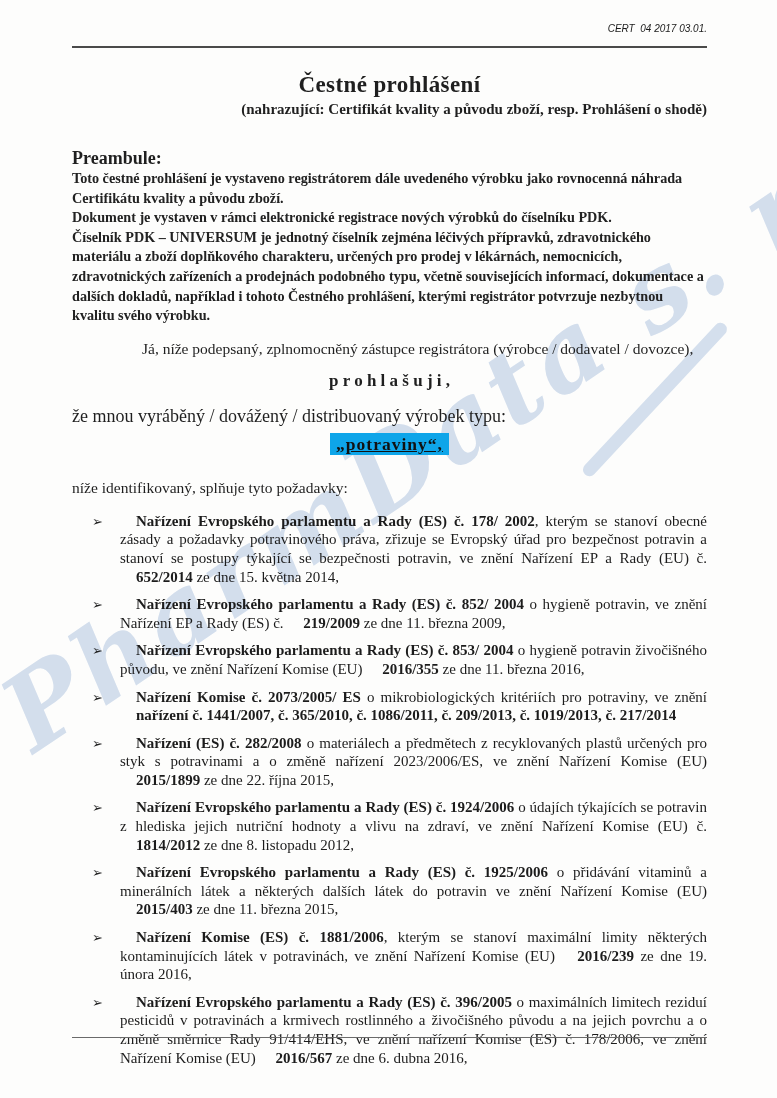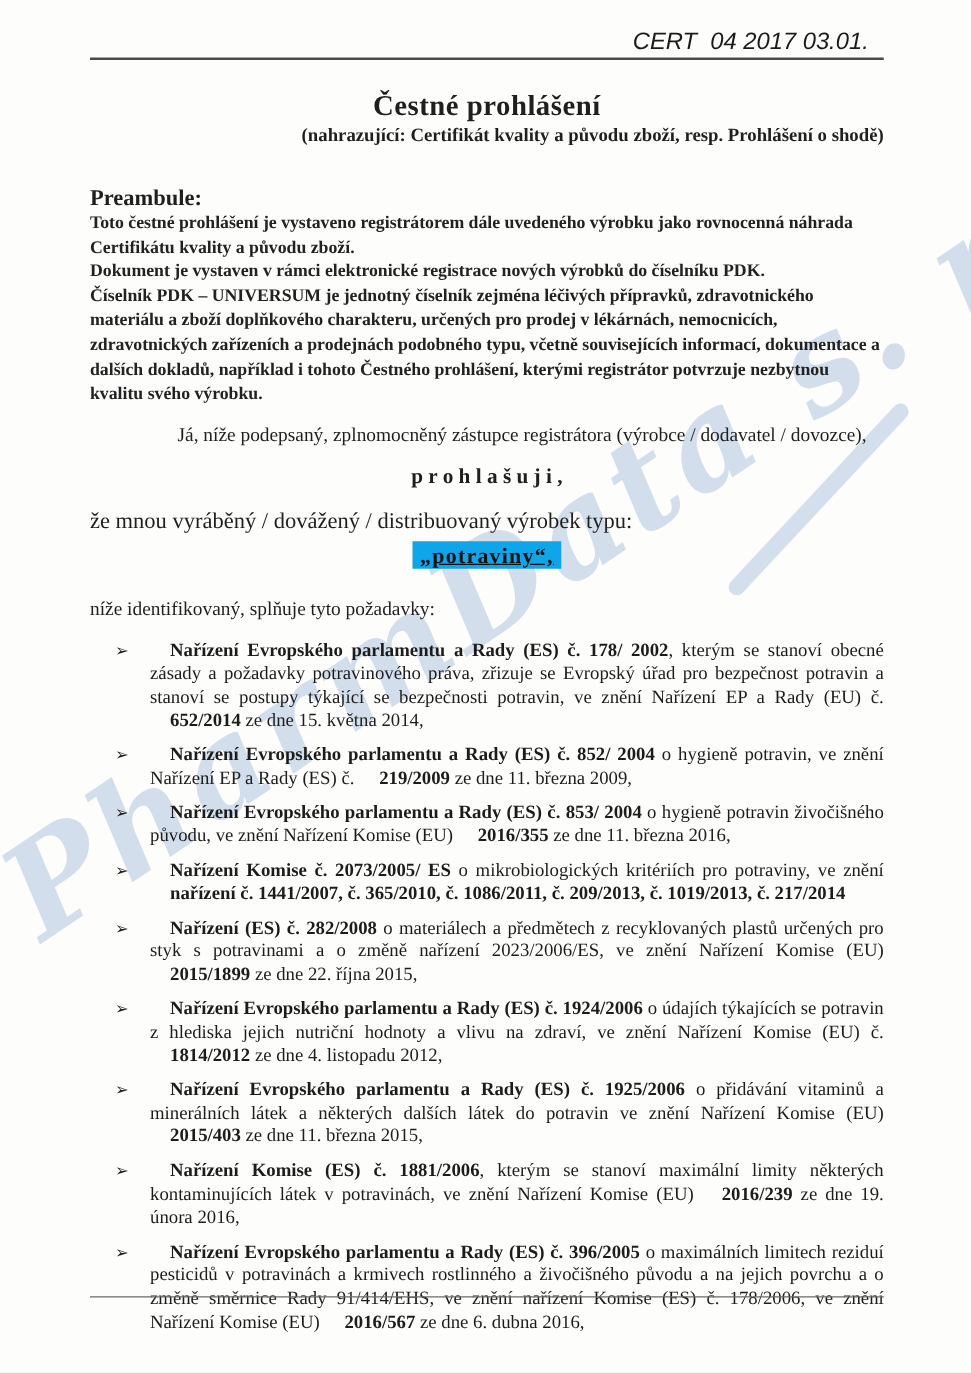--- a/index.html
+++ b/index.html
@@ -17,23 +17,23 @@
     font-size:104px; letter-spacing:5px; color:#ccd9ea; opacity:0.85;
     white-space:nowrap;
   }
   .wm-swoosh {
     position:absolute; left:585px; top:468px; width:205px; height:13px;
     background:#ccd9ea; opacity:0.85; border-radius:7px;
     transform:rotate(-47deg); transform-origin:left center;
   }
   
   .doc-code {
-    position:absolute; top:23px; right:82px; z-index:1;
+    position:absolute; top:23px; right:70px; z-index:1;
     font-family:"Liberation Sans", sans-serif; font-style:italic;
-    font-size:19px; color:#1a1a1a; white-space:pre;
+    font-size:10px; color:#1a1a1a; white-space:pre;
   }
   .rule-top {
     position:absolute; top:46px; left:72px; width:635px; z-index:1;
     border-top:2px solid #4a4a4a;
   }
   
   .content { position:relative; z-index:1; padding:0 70px 0 72px; }
   .title { margin-top:72px; text-align:center; font-size:23px; font-weight:bold; letter-spacing:0.4px; }
   .subtitle { margin-top:3px; text-align:right; font-size:15px; font-weight:bold; }
   .preamble-heading { margin-top:30px; font-size:18px; font-weight:bold; }
@@ -96,21 +96,21 @@
       <span class="highlight">„potraviny“,</span>
     </div>
     <div class="requirements-intro">níže identifikovaný, splňuje tyto požadavky:</div>
 
     <ul class="reg-list">
         <li><span class="bullet">➢</span><span><span class="b">Nařízení Evropského parlamentu a Rady (ES) č. 178/ 2002</span><span>, kterým se stanoví obecné zásady a požadavky potravinového práva, zřizuje se Evropský úřad pro bezpečnost potravin a stanoví se postupy týkající se bezpečnosti potravin, ve znění Nařízení EP a Rady (EU) č. </span><span class="b">652/2014</span><span> ze dne 15. května 2014,</span></span></li>
         <li><span class="bullet">➢</span><span><span class="b">Nařízení Evropského parlamentu a Rady (ES) č. 852/ 2004</span><span> o hygieně potravin, ve znění Nařízení EP a Rady (ES) č. </span><span class="b">219/2009</span><span> ze dne 11. března 2009,</span></span></li>
         <li><span class="bullet">➢</span><span><span class="b">Nařízení Evropského parlamentu a Rady (ES) č. 853/ 2004</span><span> o hygieně potravin živočišného původu, ve znění Nařízení Komise (EU) </span><span class="b">2016/355</span><span> ze dne 11. března 2016,</span></span></li>
         <li><span class="bullet">➢</span><span><span class="b">Nařízení Komise č. 2073/2005/ ES</span><span> o mikrobiologických kritériích pro potraviny, ve znění </span><span class="b">nařízení č. 1441/2007, č. 365/2010, č. 1086/2011, č. 209/2013, č. 1019/2013, č. 217/2014</span></span></li>
         <li><span class="bullet">➢</span><span><span class="b">Nařízení (ES) č. 282/2008</span><span> o materiálech a předmětech z recyklovaných plastů určených pro styk s potravinami a o změně nařízení 2023/2006/ES, ve znění Nařízení Komise (EU) </span><span class="b">2015/1899</span><span> ze dne 22. října 2015,</span></span></li>
-        <li><span class="bullet">➢</span><span><span class="b">Nařízení Evropského parlamentu a Rady (ES) č. 1924/2006</span><span> o údajích týkajících se potravin z hlediska jejich nutriční hodnoty a vlivu na zdraví, ve znění Nařízení Komise (EU) č. </span><span class="b">1814/2012</span><span> ze dne 4. listopadu 2012,</span></span></li>
+        <li><span class="bullet">➢</span><span><span class="b">Nařízení Evropského parlamentu a Rady (ES) č. 1924/2006</span><span> o údajích týkajících se potravin z hlediska jejich nutriční hodnoty a vlivu na zdraví, ve znění Nařízení Komise (EU) č. </span><span class="b">1814/2012</span><span> ze dne 8. listopadu 2012,</span></span></li>
         <li><span class="bullet">➢</span><span><span class="b">Nařízení Evropského parlamentu a Rady (ES) č. 1925/2006</span><span>  o přidávání vitaminů a minerálních látek a některých dalších látek do potravin ve znění Nařízení Komise (EU) </span><span class="b">2015/403</span><span> ze dne 11. března 2015,</span></span></li>
         <li><span class="bullet">➢</span><span><span class="b">Nařízení Komise (ES) č. 1881/2006</span><span>, kterým se stanoví maximální limity některých kontaminujících látek v potravinách, ve znění Nařízení Komise (EU) </span><span class="b">2016/239</span><span> ze dne 19. února 2016,</span></span></li>
         <li><span class="bullet">➢</span><span><span class="b">Nařízení Evropského parlamentu a Rady (ES) č. 396/2005</span><span> o maximálních limitech reziduí pesticidů v potravinách a krmivech rostlinného a živočišného původu a na jejich povrchu a o změně směrnice Rady 91/414/EHS, ve znění nařízení Komise (ES) č. 178/2006, ve znění Nařízení Komise (EU) </span><span class="b">2016/567</span><span> ze dne 6. dubna 2016,</span></span></li>
       </ul>
   </div>
 
   <div class="rule-bottom"></div>
 
 </div>
 

